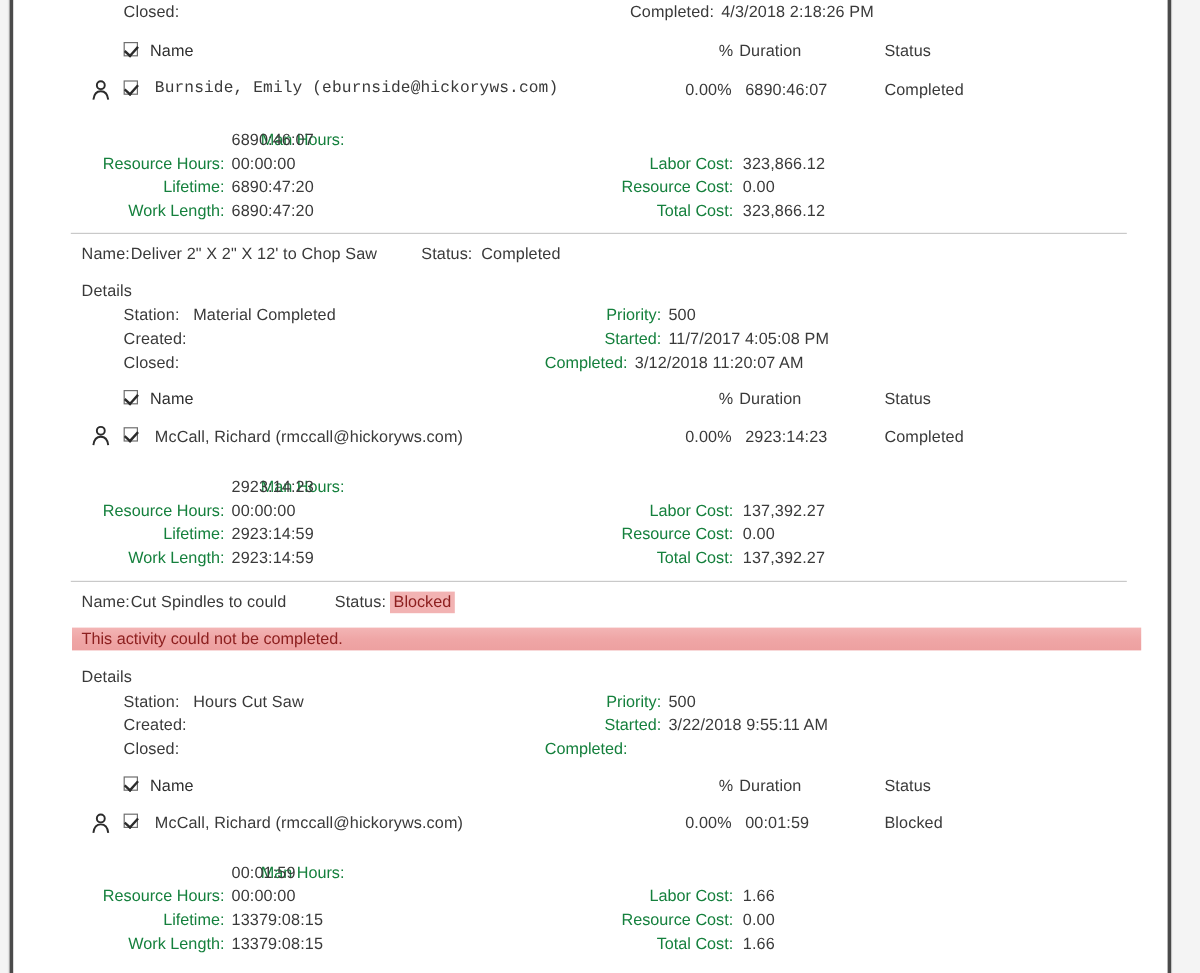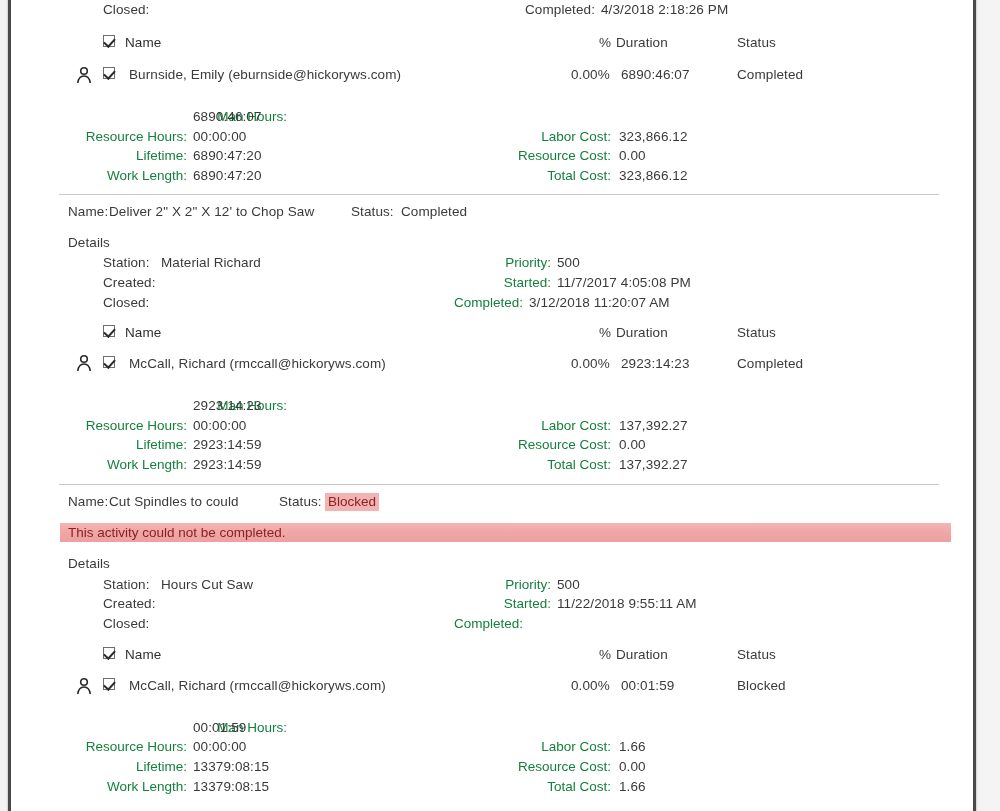--- a/index.html
+++ b/index.html
@@ -143,21 +143,21 @@
         <span class="t" style="left:605px; top:39px;">Duration</span>
         <span class="t" style="left:726px; top:39px;">Status</span>
 
         <span class="person-icon" style="left:64px; top:70px;">
           <svg width="18" height="18" viewBox="0 0 18 18">
             <circle cx="9" cy="5" r="3.3" fill="none" stroke="#2b2b2b" stroke-width="1.6"></circle>
             <path d="M2.8 17 C3.4 11.8 6 10 9 10 C12 10 14.6 11.8 15.2 17" fill="none" stroke="#2b2b2b" stroke-width="1.6"></path>
           </svg>
         </span>
         <span class="cbx" style="left:92px; top:71px;"></span>
-        <span class="t" style="left:118px; top:71px;">Burnside, Emily (eburnside@hickoryws.com)</span>
+        <span class="t" style="left:118px; top:71px;font-family:Liberation Mono, monospace;">Burnside, Emily (eburnside@hickoryws.com)</span>
         <span class="t" style="left:560px; top:71px;">0.00%</span>
         <span class="t" style="left:610px; top:71px;">6890:46:07</span>
         <span class="t" style="left:726px; top:71px;">Completed</span>
 
         <span class="lbl-right" style="left:56px; top:113px; width:220px;">Man Hours:</span>
         <span class="t" style="left:182px; top:113px;">6890:46:07</span>
         <span class="lbl-right" style="left:56px; top:133px; width:120px;">Resource Hours:</span>
         <span class="t" style="left:182px; top:133px;">00:00:00</span>
         <span class="lbl-right" style="left:56px; top:152px; width:120px;">Lifetime:</span>
         <span class="t" style="left:182px; top:152px;">6890:47:20</span>
@@ -176,21 +176,21 @@
 
       <div>
         <span class="t" style="left:57px; top:208px;">Name:</span>
         <span class="t" style="left:98px; top:208px;">Deliver 2" X 2" X 12' to Chop Saw</span>
         <span class="t" style="left:340px; top:208px;">Status:</span>
         <span class="t" style="left:390px; top:208px;">Completed</span>
 
         <span class="t" style="left:57px; top:239px;">Details</span>
 
         <span class="t" style="left:92px; top:259px;">Station:</span>
-        <span class="t" style="left:150px; top:259px;">Material Richard</span>
+        <span class="t" style="left:150px; top:259px;">Material Completed</span>
         <span class="t" style="left:92px; top:279px;">Created:</span>
         <span class="t" style="left:150px; top:279px;"></span>
         <span class="t" style="left:92px; top:299px;">Closed:</span>
         <span class="t" style="left:150px; top:299px;"></span>
 
         <span class="lbl-right" style="left:420px; top:259px; width:120px;">Priority:</span>
         <span class="t" style="left:546px; top:259px;">500</span>
         <span class="lbl-right" style="left:420px; top:279px; width:120px;">Started:</span>
         <span class="t" style="left:546px; top:279px;">11/7/2017 4:05:08 PM</span>
         <span class="lbl-right" style="left:420px; top:299px; width:92px;">Completed:</span>
@@ -247,21 +247,21 @@
         <span class="t" style="left:92px; top:581px;">Station:</span>
         <span class="t" style="left:150px; top:581px;">Hours Cut Saw</span>
         <span class="t" style="left:92px; top:600px;">Created:</span>
         <span class="t" style="left:150px; top:600px;"></span>
         <span class="t" style="left:92px; top:620px;">Closed:</span>
         <span class="t" style="left:150px; top:620px;"></span>
 
         <span class="lbl-right" style="left:420px; top:581px; width:120px;">Priority:</span>
         <span class="t" style="left:546px; top:581px;">500</span>
         <span class="lbl-right" style="left:420px; top:600px; width:120px;">Started:</span>
-        <span class="t" style="left:546px; top:600px;">11/22/2018 9:55:11 AM</span>
+        <span class="t" style="left:546px; top:600px;">3/22/2018 9:55:11 AM</span>
         <span class="lbl-right" style="left:420px; top:620px; width:92px;">Completed:</span>
         <span class="t" style="left:518px; top:620px;"></span>
 
         <span class="cbx" style="left:92px; top:651px;"></span>
         <span class="t" style="left:114px; top:651px; color:#2f2f2f;">Name</span>
         <span class="t" style="left:588px; top:651px;">%</span>
         <span class="t" style="left:605px; top:651px;">Duration</span>
         <span class="t" style="left:726px; top:651px;">Status</span>
 
         <span class="person-icon" style="left:64px; top:681px;">

